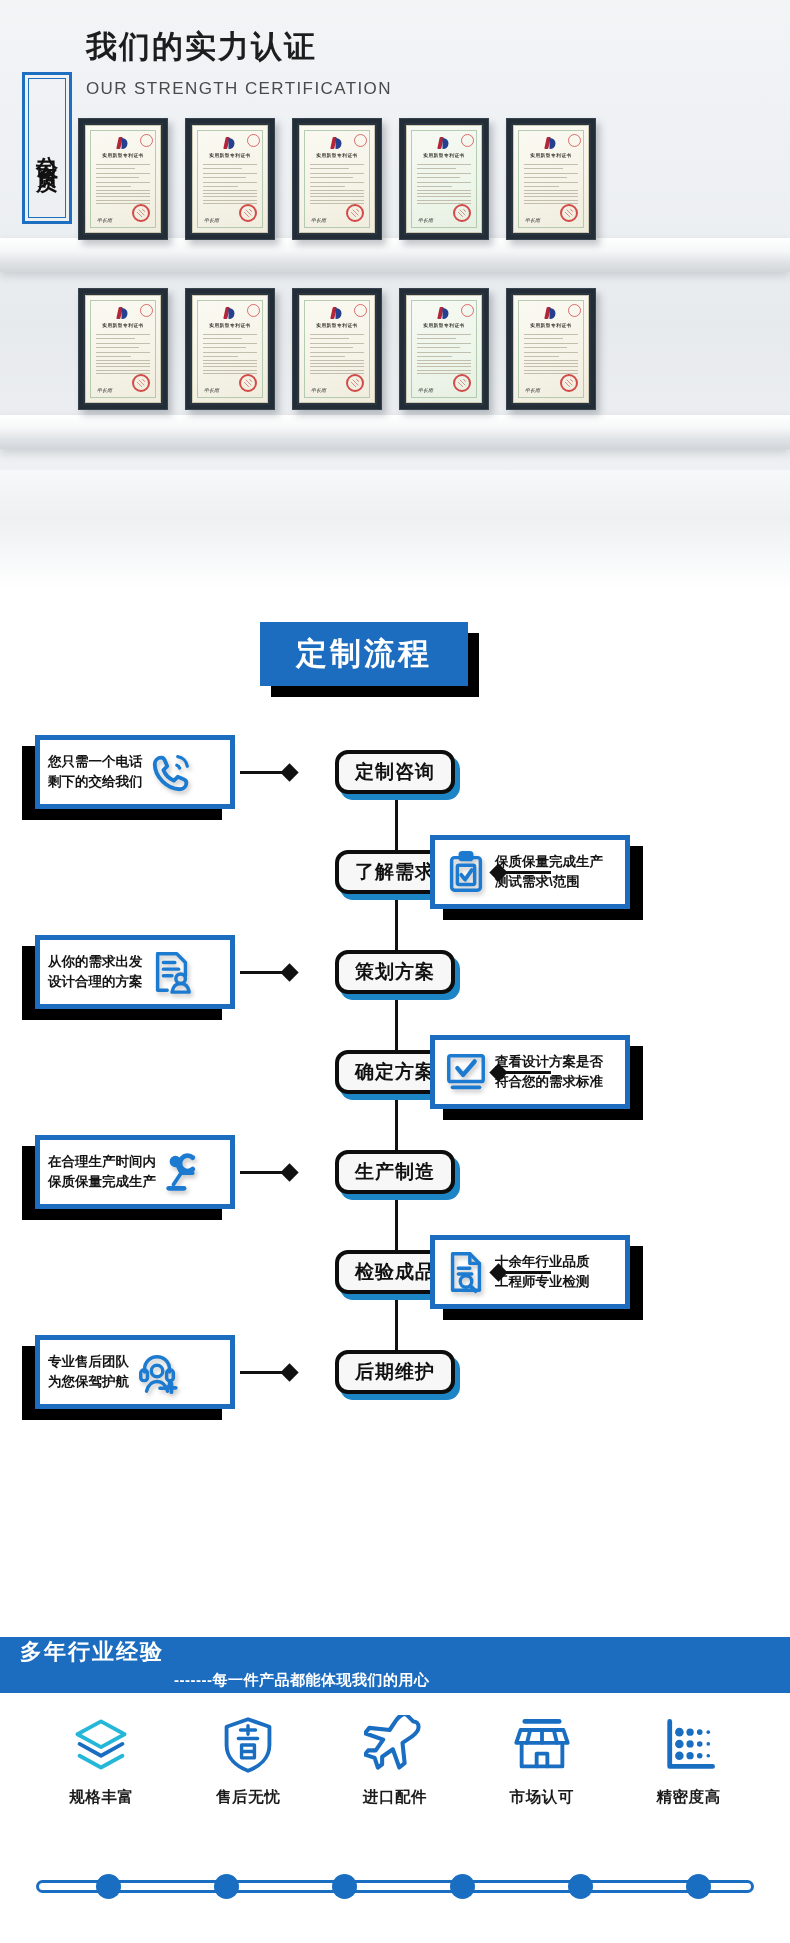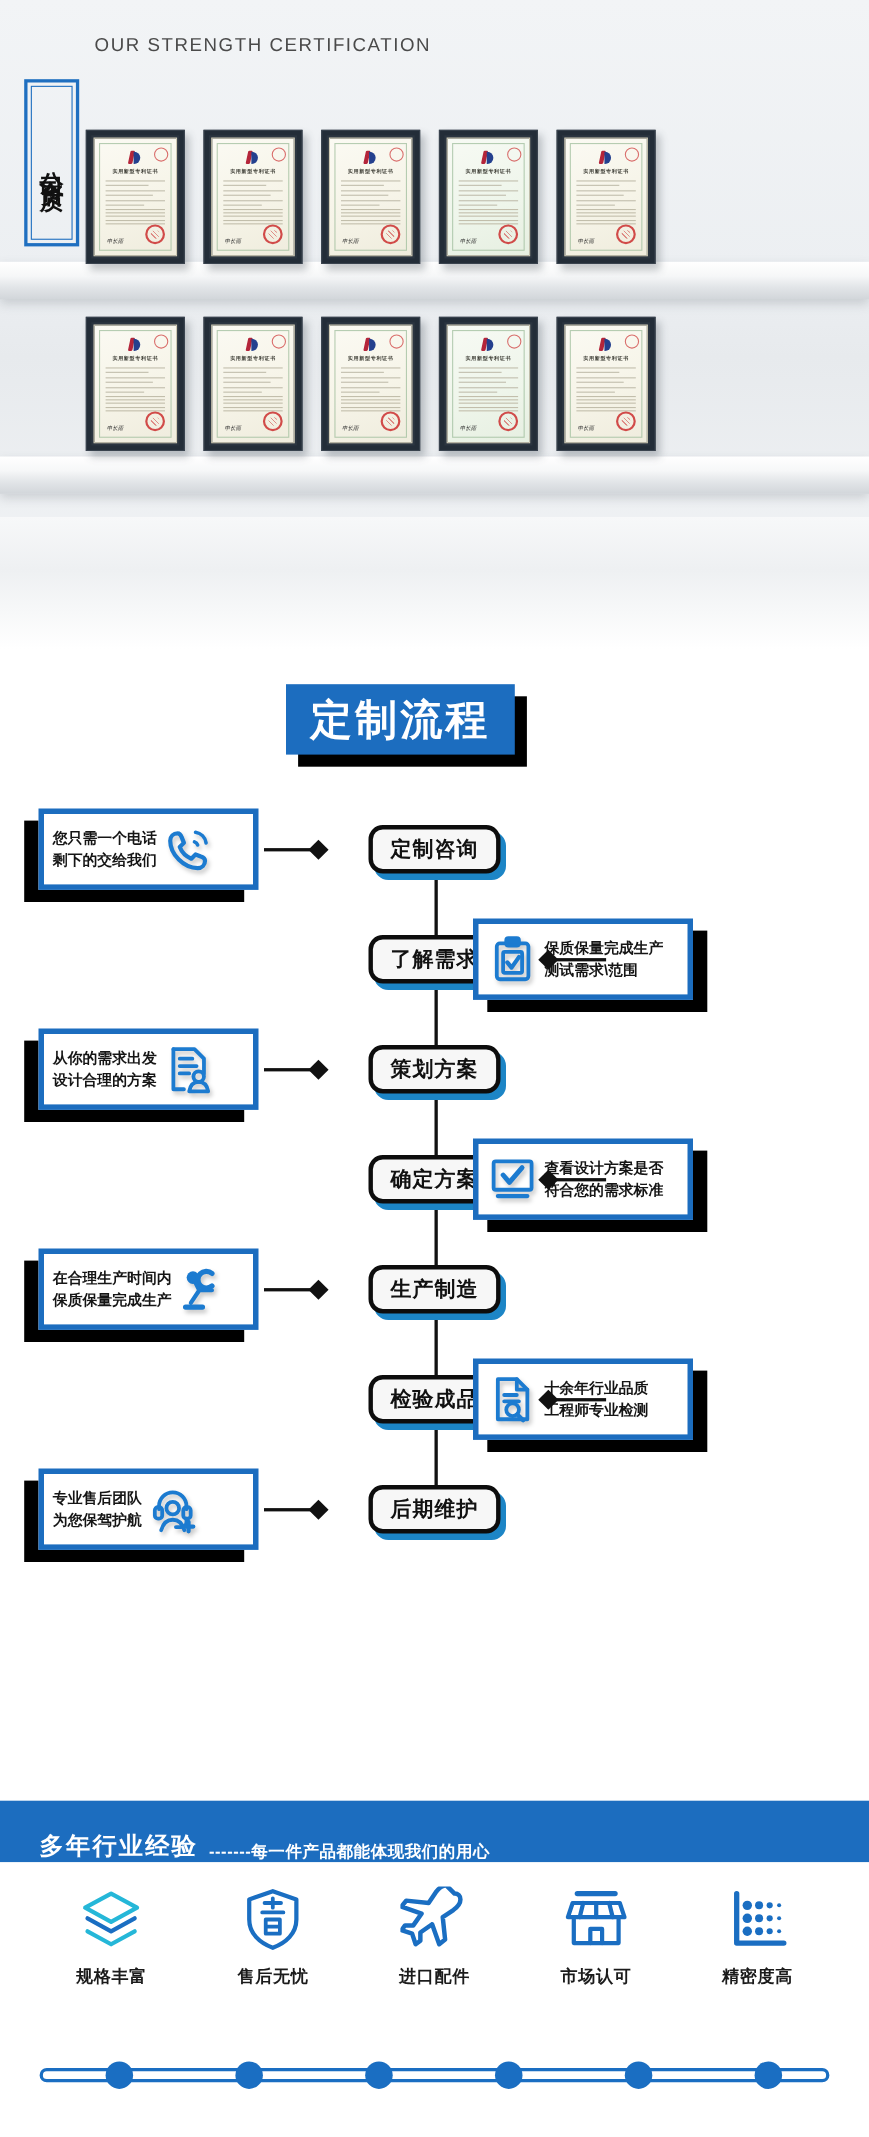--- a/index.html
+++ b/index.html
@@ -14,21 +14,21 @@
   #cert-section{
     position:absolute; left:0; top:0; width:790px; height:590px;
     background:linear-gradient(180deg,#f2f4f6 0%,#eceff2 42%,#e7eaed 55%,#f4f6f8 100%);
     overflow:hidden;
   }
   #cert-head-wrap{ position:absolute; left:86px; top:28px; }
   #cert-title-cn{
     font-size:31px; font-weight:bold; letter-spacing:2px; color:#1d1d1d; line-height:1.22;
   }
   #cert-title-en{
-    font-size:17px; letter-spacing:1.4px; color:#4a4a4a; margin-top:3px; font-weight:500;
+    font-size:17px; letter-spacing:1.4px; color:#4a4a4a; margin-top:13px; font-weight:500;
   }
   #cert-badge{
     position:absolute; left:22px; top:72px; width:50px; height:152px;
     border:3px solid #1f6fc0; padding:3px;
   }
   #cert-badge-inner{
     width:100%; height:100%; border:1px solid #1f6fc0;
     display:flex; align-items:center; justify-content:center;
   }
   #cert-badge-text{
@@ -109,21 +109,21 @@
   #flow-section{ position:absolute; left:0; top:590px; width:790px; height:1030px; background:#fff; }
 
   #flow-title-wrap{ position:absolute; left:260px; top:32px; }
   #flow-title-shadow{
     position:absolute; left:11px; top:11px; width:208px; height:64px; background:#000;
   }
   #flow-title{
     position:relative; width:208px; height:64px; background:#1c6dbf;
     display:flex; align-items:center; justify-content:center;
   }
-  #flow-title-text{ color:#fff; font-size:38px; font-weight:bold; letter-spacing:3px; }
+  #flow-title-text{ color:#fff; font-size:31px; font-weight:bold; letter-spacing:3px; }
 
   
   #flow-spine{
     position:absolute; left:395px; top:160px; width:3px; height:635px; background:#111;
   }
 
   
   .node{
     position:absolute; left:50%; transform:translateX(-50%);
     width:120px; height:44px;font-family:Liberation Serif, serif;
@@ -161,21 +161,21 @@
   
   .conn{ position:absolute; height:3px; background:#111; }
   .diamond{
     position:absolute; width:13px; height:13px; background:#111;
     transform:rotate(45deg);
   }
 
   
   #exp-bar{
     position:absolute; left:0; top:1637px; width:790px; height:56px; background:#1c6dbf;
-    display:flex; align-items:flex-end; padding-left:36px; gap:10px;
+    display:flex; align-items:flex-start; padding-left:20px; gap:10px;
   }
   #exp-title{ color:#fff; font-size:22px; font-weight:bold; letter-spacing:2px; }
   #exp-sub{ color:#fff; font-size:15px; font-weight:bold; letter-spacing:.5px;margin-top:34px; }
 
   
   #features{
     position:absolute; left:0; top:1693px; width:790px; height:250px; background:#fff;
   }
   #feature-row{
     position:absolute; left:0; top:22px; width:790px;
@@ -201,20 +201,21 @@
 
 <div id="cert-section">
 
   <div id="cert-badge">
     <div id="cert-badge-inner">
       <span id="cert-badge-text">公司资质</span>
     </div>
   </div>
 
   <div id="cert-head-wrap">
+    <div id="cert-title-cn">我们的实力认证</div>
     <div id="cert-title-en">OUR STRENGTH CERTIFICATION</div>
   </div>
 
   <div class="shelf" id="shelf-1"></div>
   <div class="shelf" id="shelf-2"></div>
   <div class="shelf" id="shelf-base"></div>
 
   <div class="frame-row" id="row-1">
       <div class="frame">
         <div class="frame-mat">

